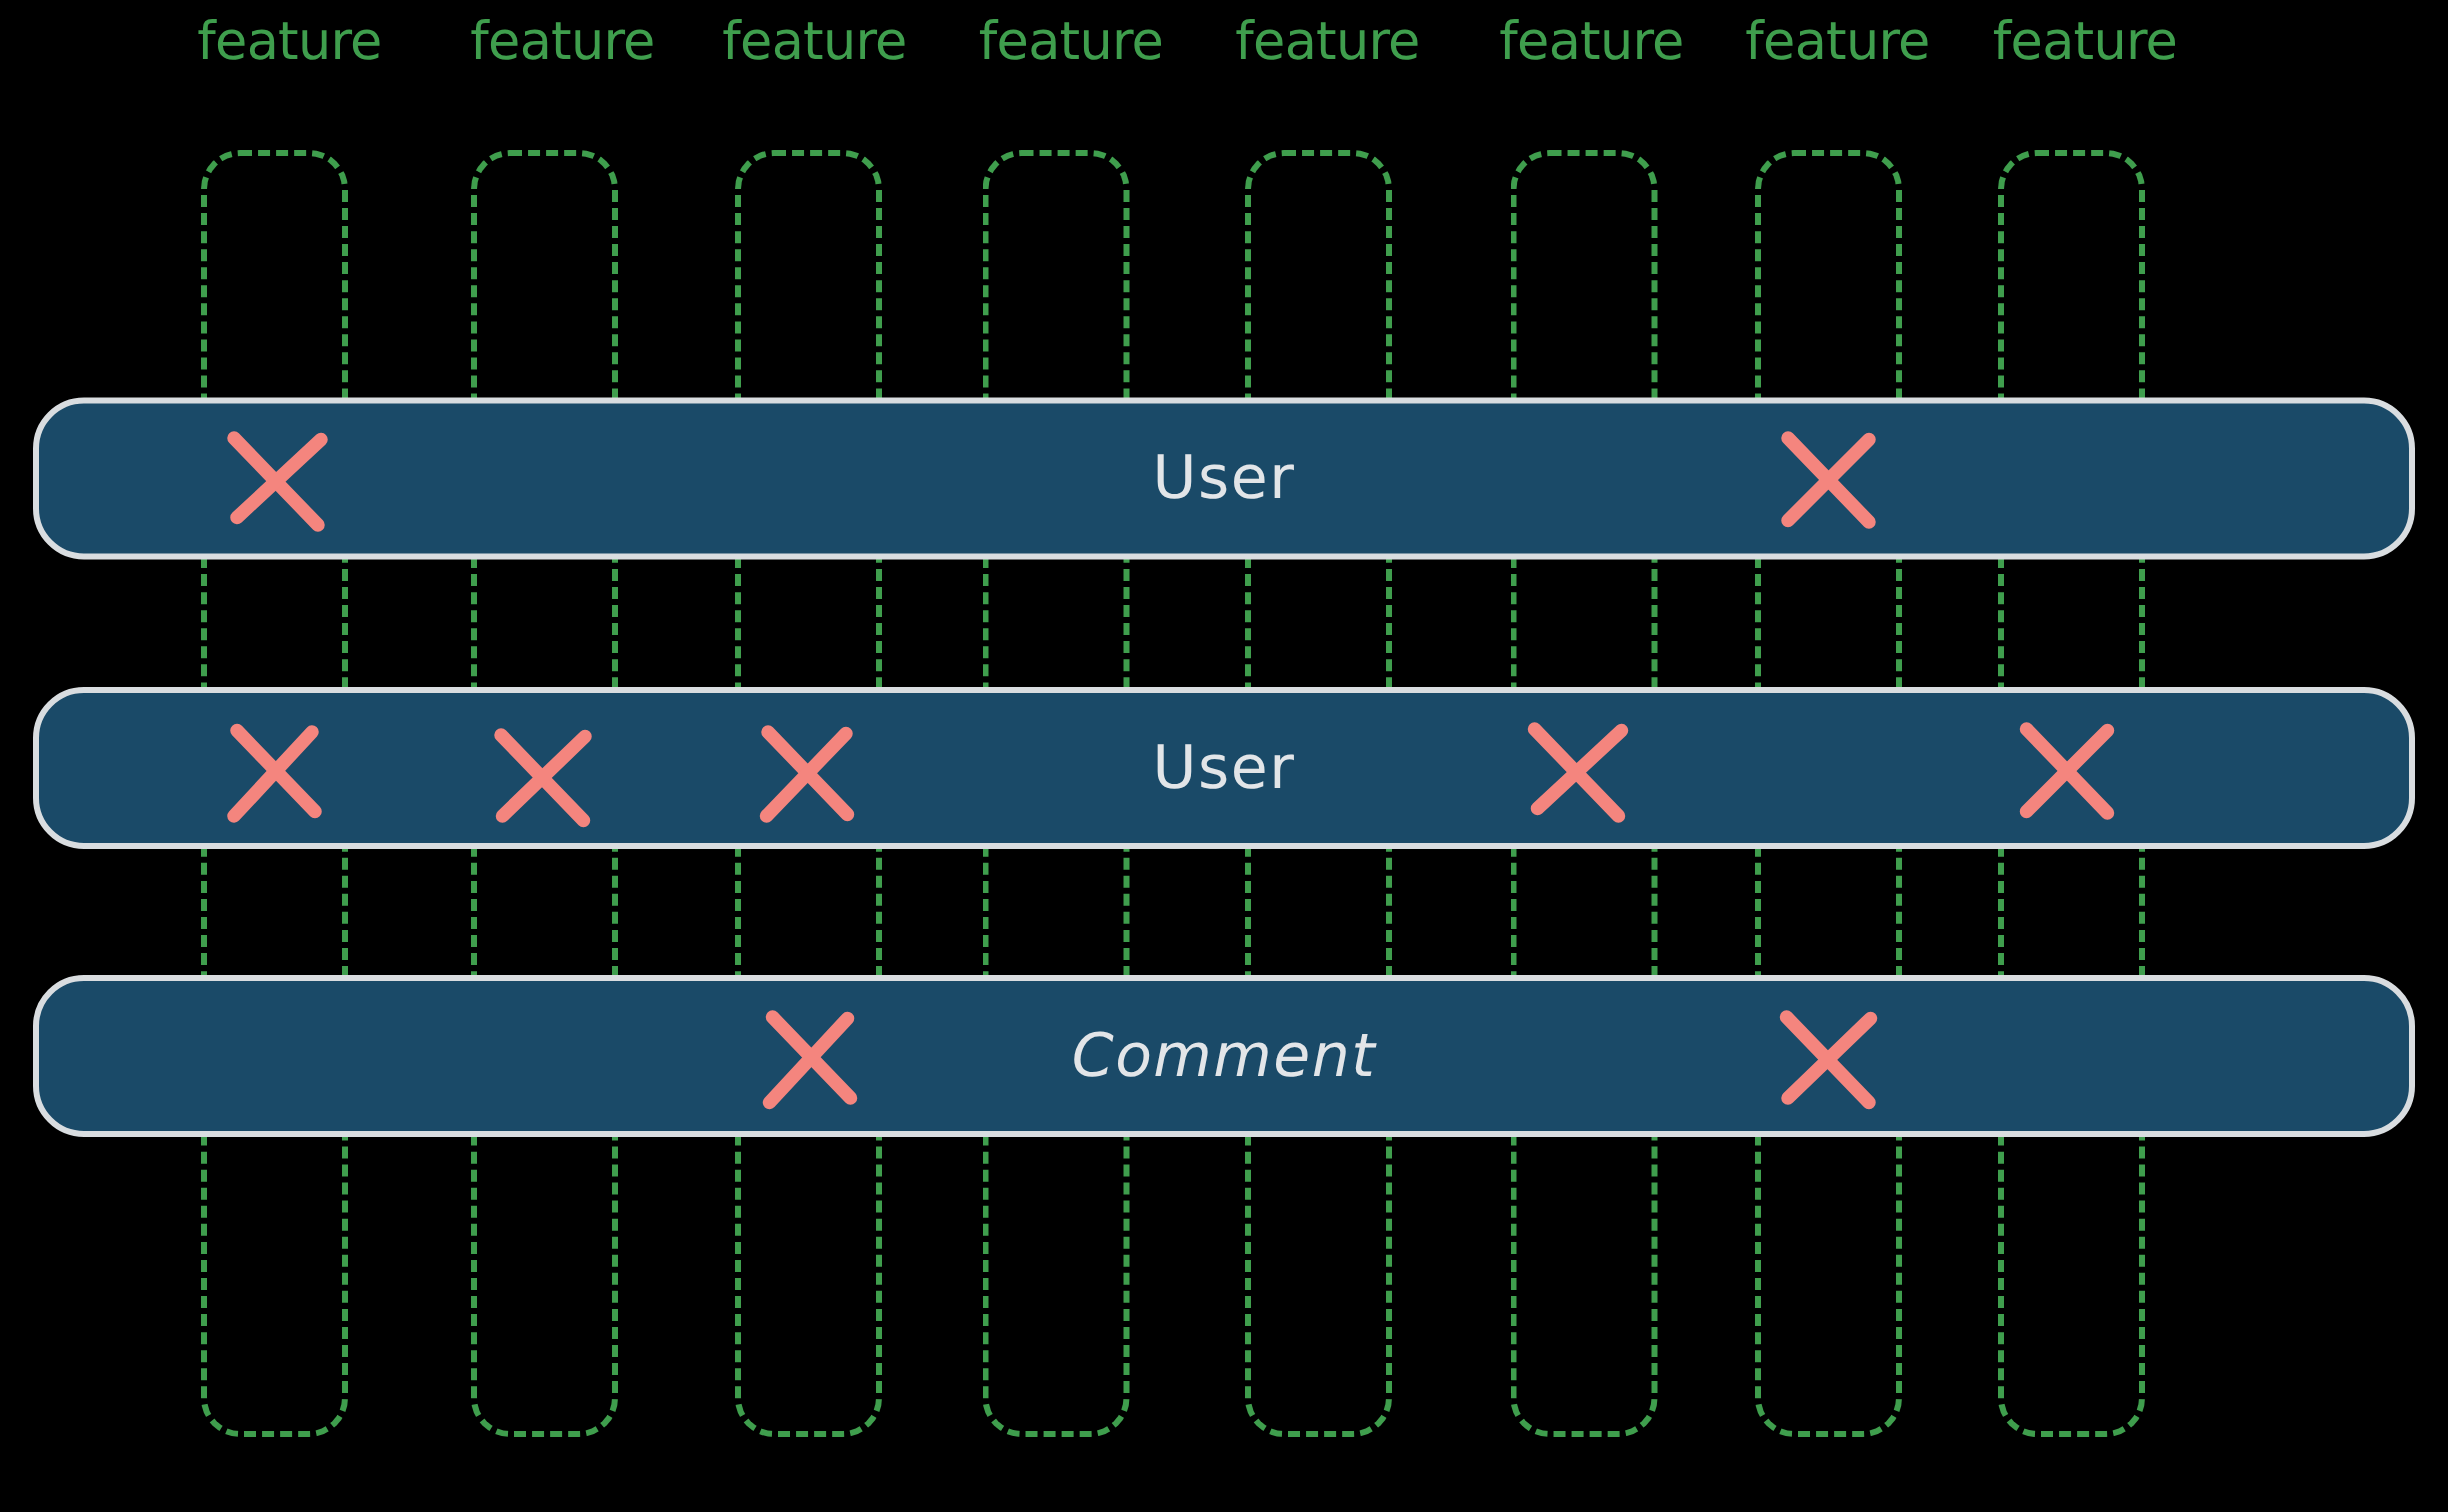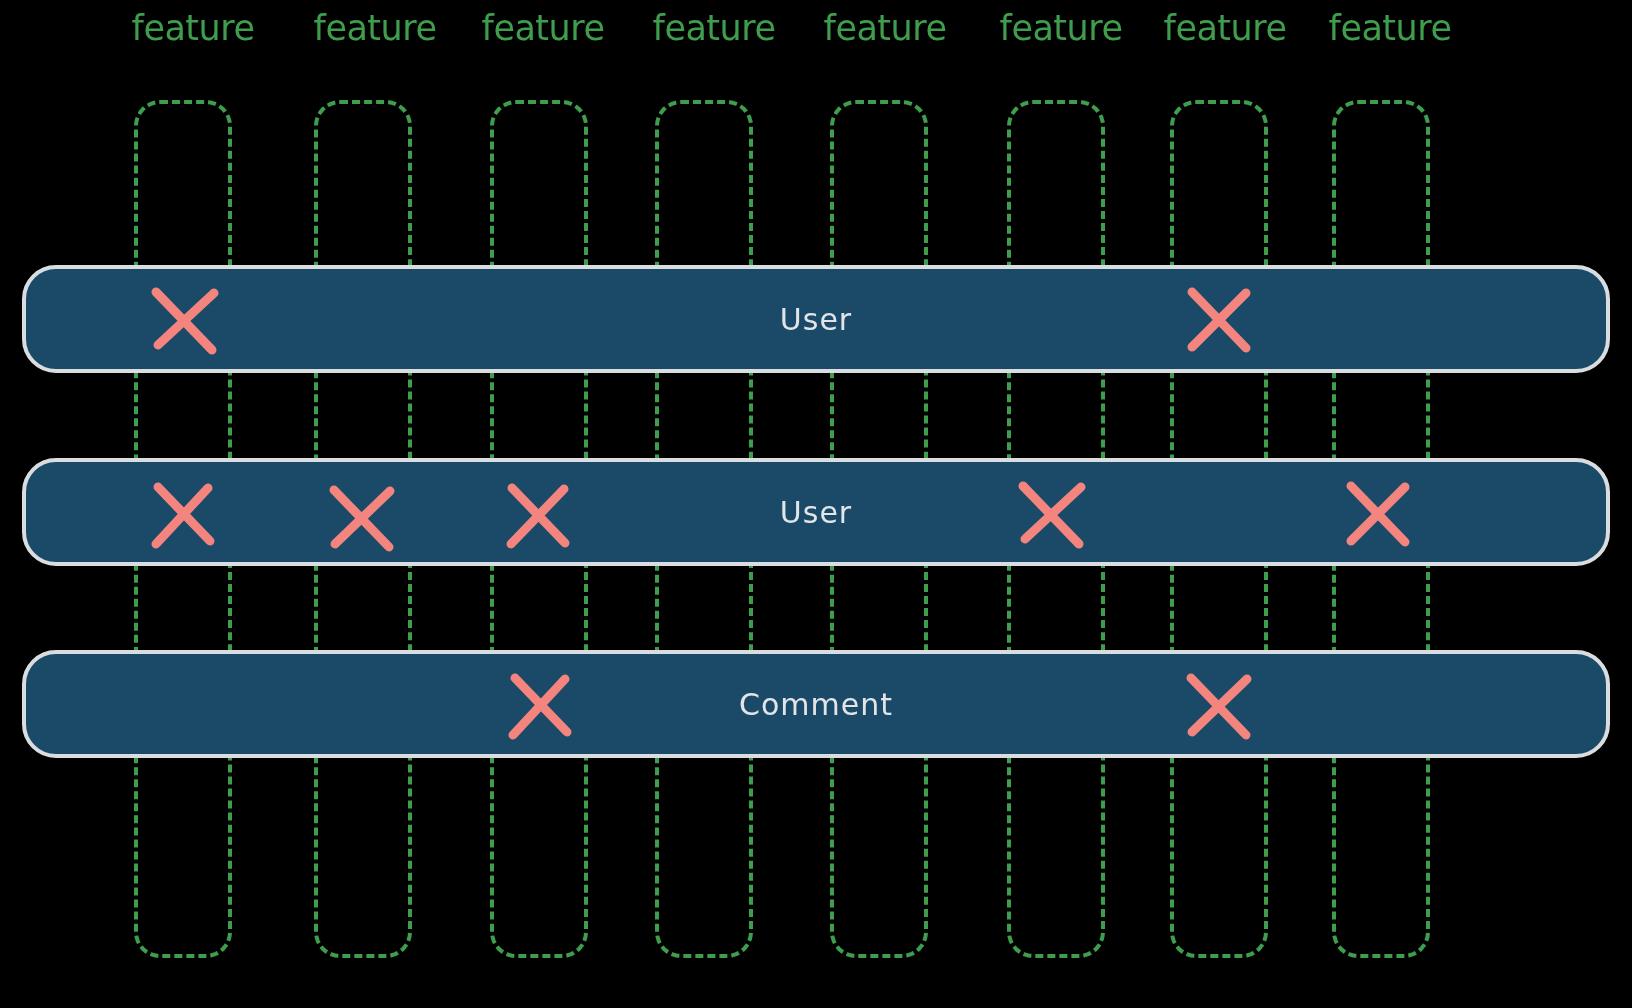--- a/index.html
+++ b/index.html
@@ -43,21 +43,21 @@
     box-sizing:border-box;
   }
   .bar-label{
     position:absolute;
     left:0;right:0;
     top:50%;
     transform:translateY(-50%);
     text-align:center;
     color:#e2e5e8;
     font-family:"DejaVu Sans",sans-serif;
-    font-size:30px;
+    font-size:40px;
     font-weight:400;
     letter-spacing:1px;
     pointer-events:none;
   }
 
   
   .xmark{
     position:absolute;
     width:64px;height:64px;
     transform:translate(-50%,-50%);
@@ -90,21 +90,21 @@
       <div class="col-label" style="left: 1225px;">feature</div>
       <div class="col-label" style="left: 1390px;">feature</div>
     </div>
   <div id="bars-layer">
       <div class="bar" style="top: 265px;">
         <div class="bar-label">User</div>
       </div>
       <div class="bar" style="top: 458px;">
         <div class="bar-label">User</div>
       </div>
-      <div class="bar" style="top: 650px;">
+      <div class="bar" style="top: 650px; font-style: italic;">
         <div class="bar-label">Comment</div>
       </div>
     </div>
   <div id="marks-layer">
       <div class="xmark" style="left: 185px; top: 320px;">
         <svg viewBox="0 0 64 64">
           <line x1="3" y1="4" x2="59" y2="62"></line>
           <line x1="61" y1="5" x2="5" y2="57"></line>
         </svg>
       </div>

